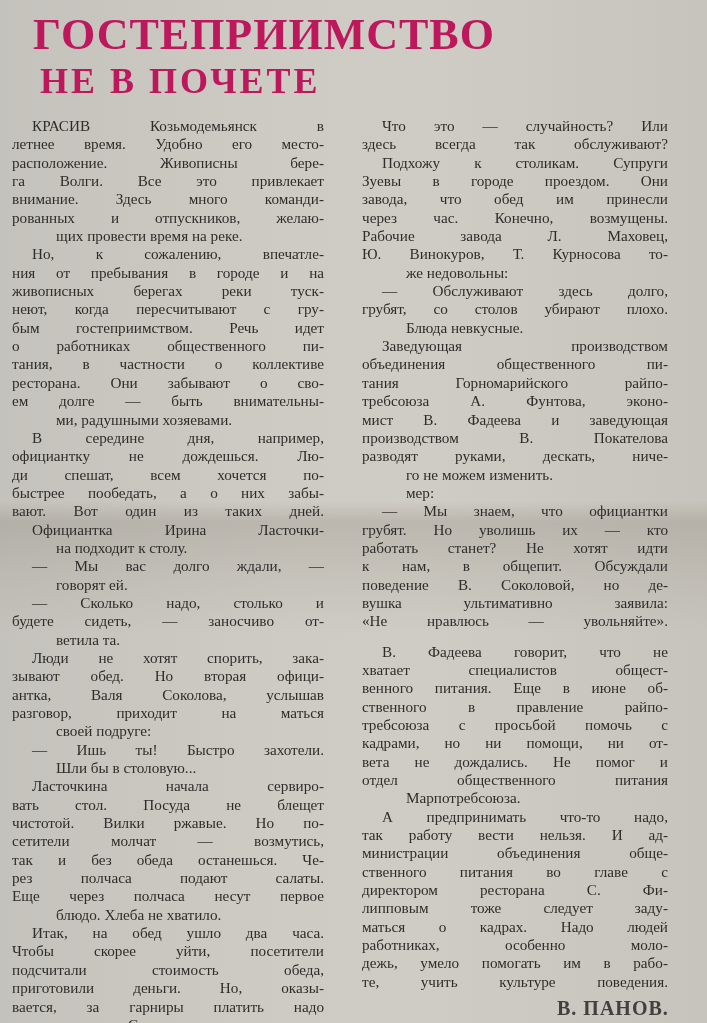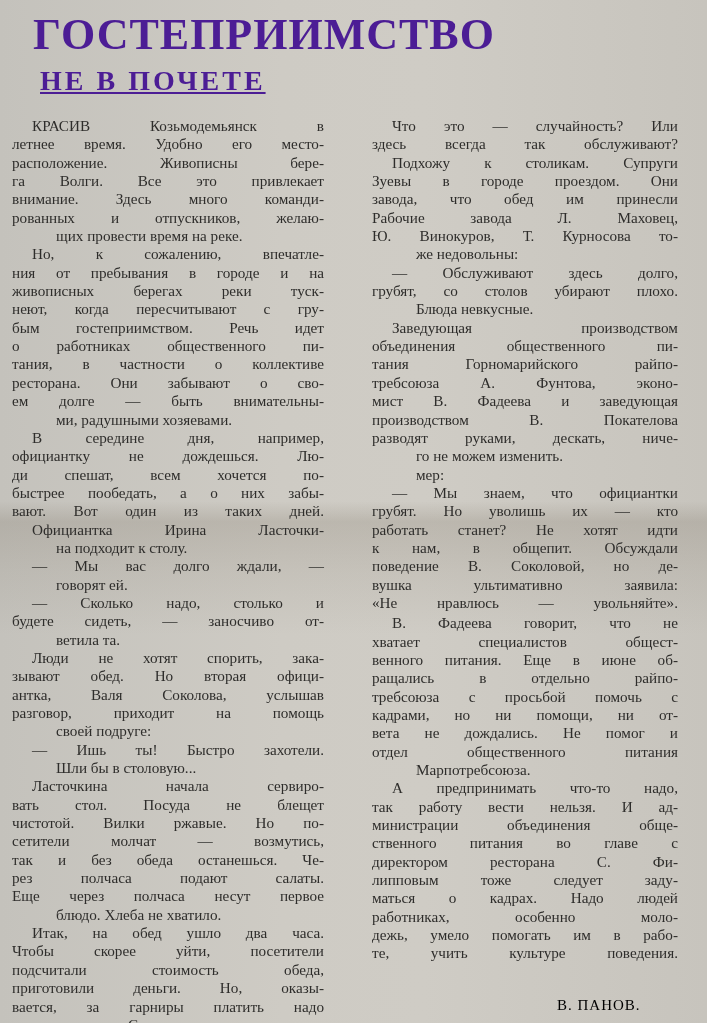--- a/index.html
+++ b/index.html
@@ -18,56 +18,56 @@
       background:
         linear-gradient(180deg, rgba(255,255,255,0.0) 0%, rgba(255,255,255,0) 49%, rgba(120,110,95,0.22) 51%, rgba(120,110,95,0.10) 56%, rgba(255,255,255,0) 62%),
         linear-gradient(90deg, #c4c2bc 0%, #cecbc4 40%, #cfccc5 60%, #c7c4bd 100%);
     }
     .headline {
       position: absolute;
       left: 33px;
       top: 12px;
       font-family: "Liberation Serif", "DejaVu Serif", serif;
       font-weight: bold;
-      color: #4c1d95;
+      color: #be185d;
       line-height: 46px;
       letter-spacing: 1px;
     }
     .headline .h1 { font-size: 44px; display: block; }
-    .headline .h2 { font-size: 28px; display: block; padding-left: 7px; letter-spacing: 3px; text-decoration: underline; }
+    .headline .h2 { font-size: 36px; display: block; padding-left: 7px; letter-spacing: 3px; }
     .col {
       position: absolute;
       top: 117px;
       font-family: "Liberation Serif", "DejaVu Serif", serif;
       font-size: 15.2px;
       line-height: 18.35px;
       color: #2e2d2b;
     }
     .col.left { left: 12px; width: 312px; }
-    .col.right { left: 372px; width: 306px; }
+    .col.right { left: 362px; width: 306px; }
     .line {
       display: block;
       white-space: nowrap;
       text-align: justify;
       text-align-last: justify;
       height: 18.35px;
       overflow: visible;
     }
     .line.indent { padding-left: 20px; }
     .line.last { text-align-last: left; margin-left: 44px; }
-    .line.gap { margin-top: 2px; }
+    .line.gap { margin-top: 12px; }
     .signature {
       position: absolute;
       left: 557px;
       top: 997px;
       font-family: "Liberation Serif", "DejaVu Serif", serif;
-      font-weight: normal;
-      font-size: 15px;
+      font-weight: bold;
+      font-size: 20px;
       letter-spacing: 1px;
-      color: #000000;
+      color: #404040;
     }
   </style>
 </head>
 <body>
 
 <div class="paper"></div>
 
 <div class="headline">
   <span class="h1">ГОСТЕПРИИМСТВО</span>
   <span class="h2">НЕ В ПОЧЕТЕ</span>
@@ -99,21 +99,21 @@
     <span class="line indent">Официантка Ирина Ласточки-</span>
     <span class="line last">на подходит к столу.</span>
     <span class="line indent">— Мы вас долго  ждали, —</span>
     <span class="line last">говорят  ей.</span>
     <span class="line indent">— Сколько надо,  столько и</span>
     <span class="line">будете сидеть, — заносчиво от-</span>
     <span class="line last">ветила та.</span>
     <span class="line indent">Люди не хотят спорить, зака-</span>
     <span class="line">зывают обед. Но вторая офици-</span>
     <span class="line">антка, Валя Соколова, услышав</span>
-    <span class="line">разговор, приходит на помощь</span>
+    <span class="line">разговор, приходит на маться</span>
     <span class="line last">своей подруге:</span>
     <span class="line indent">— Ишь ты! Быстро захотели.</span>
     <span class="line last">Шли бы в столовую...</span>
     <span class="line indent">Ласточкина начала  сервиро-</span>
     <span class="line">вать стол. Посуда  не  блещет</span>
     <span class="line">чистотой. Вилки ржавые. Но по-</span>
     <span class="line">сетители  молчат — возмутись,</span>
     <span class="line">так и без обеда останешься. Че-</span>
     <span class="line">рез  полчаса  подают  салаты.</span>
     <span class="line">Еще через полчаса несут первое</span>
@@ -124,20 +124,21 @@
     <span class="line">приготовили деньги. Но, оказы-</span>
     <span class="line">вается, за гарниры платить надо</span>
     <span class="line">отдельно. Снова пересчитывают.</span>
   </div>
 <div class="col right" id="col-right">
     <span class="line indent">Что это — случайность? Или</span>
     <span class="line">здесь всегда так  обслуживают?</span>
     <span class="line indent">Подхожу к столикам. Супруги</span>
     <span class="line">Зуевы в городе проездом. Они</span>
     <span class="line">завода, что обед им  принесли</span>
+    <span class="line">через час. Конечно, возмущены.</span>
     <span class="line">Рабочие  завода  Л. Маховец,</span>
     <span class="line">Ю. Винокуров, Т. Курносова то-</span>
     <span class="line last">же недовольны:</span>
     <span class="line indent">— Обслуживают здесь долго,</span>
     <span class="line">грубят, со столов убирают плохо.</span>
     <span class="line last">Блюда  невкусные.</span>
     <span class="line indent">Заведующая  производством</span>
     <span class="line">объединения общественного пи-</span>
     <span class="line">тания Горномарийского  райпо-</span>
     <span class="line">требсоюза А. Фунтова,  эконо-</span>
@@ -149,21 +150,21 @@
     <span class="line indent">— Мы знаем, что официантки</span>
     <span class="line">грубят.  Но уволишь их — кто</span>
     <span class="line">работать станет? Не хотят идти</span>
     <span class="line">к нам, в общепит.  Обсуждали</span>
     <span class="line">поведение В. Соколовой, но де-</span>
     <span class="line">вушка  ультимативно  заявила:</span>
     <span class="line">«Не  нравлюсь — увольняйте».</span>
     <span class="line indent gap">В. Фадеева  говорит,  что не</span>
     <span class="line">хватает  специалистов  общест-</span>
     <span class="line">венного питания. Еще в июне об-</span>
-    <span class="line">ращались в отдельно  райпо-</span>
+    <span class="line">ственного в правление  райпо-</span>
     <span class="line">требсоюза с просьбой помочь с</span>
     <span class="line">кадрами, но ни помощи, ни от-</span>
     <span class="line">вета не дождались. Не помог и</span>
     <span class="line">отдел  общественного  питания</span>
     <span class="line last">Марпотребсоюза.</span>
     <span class="line indent">А предпринимать что-то надо,</span>
     <span class="line">так работу вести нельзя. И ад-</span>
     <span class="line">министрации объединения обще-</span>
     <span class="line">ственного питания  во  главе с</span>
     <span class="line">директором  ресторана  С. Фи-</span>

